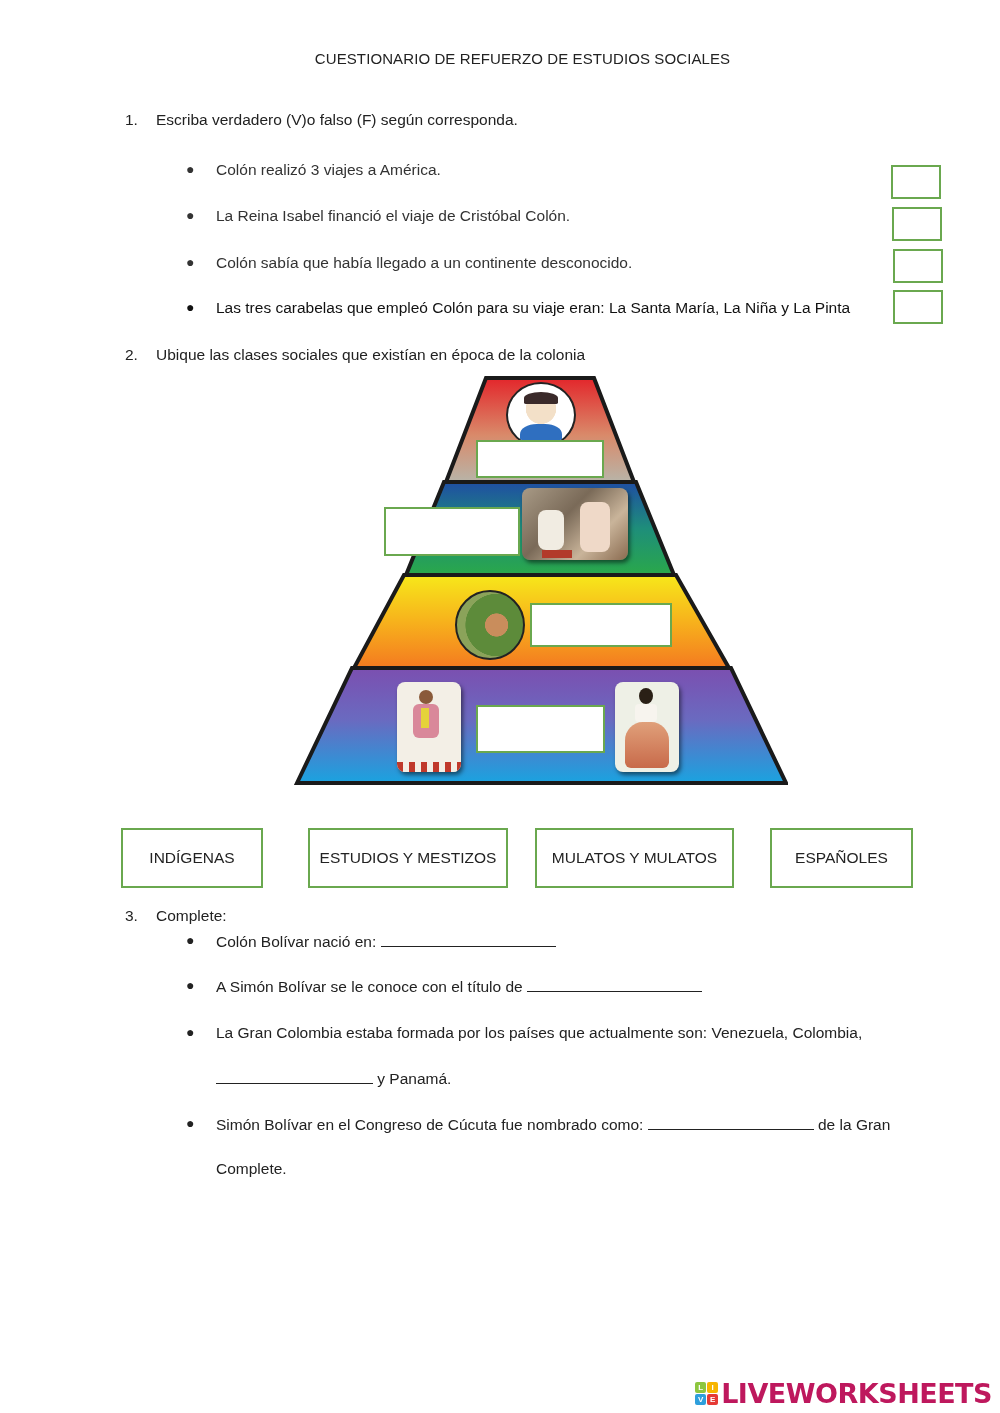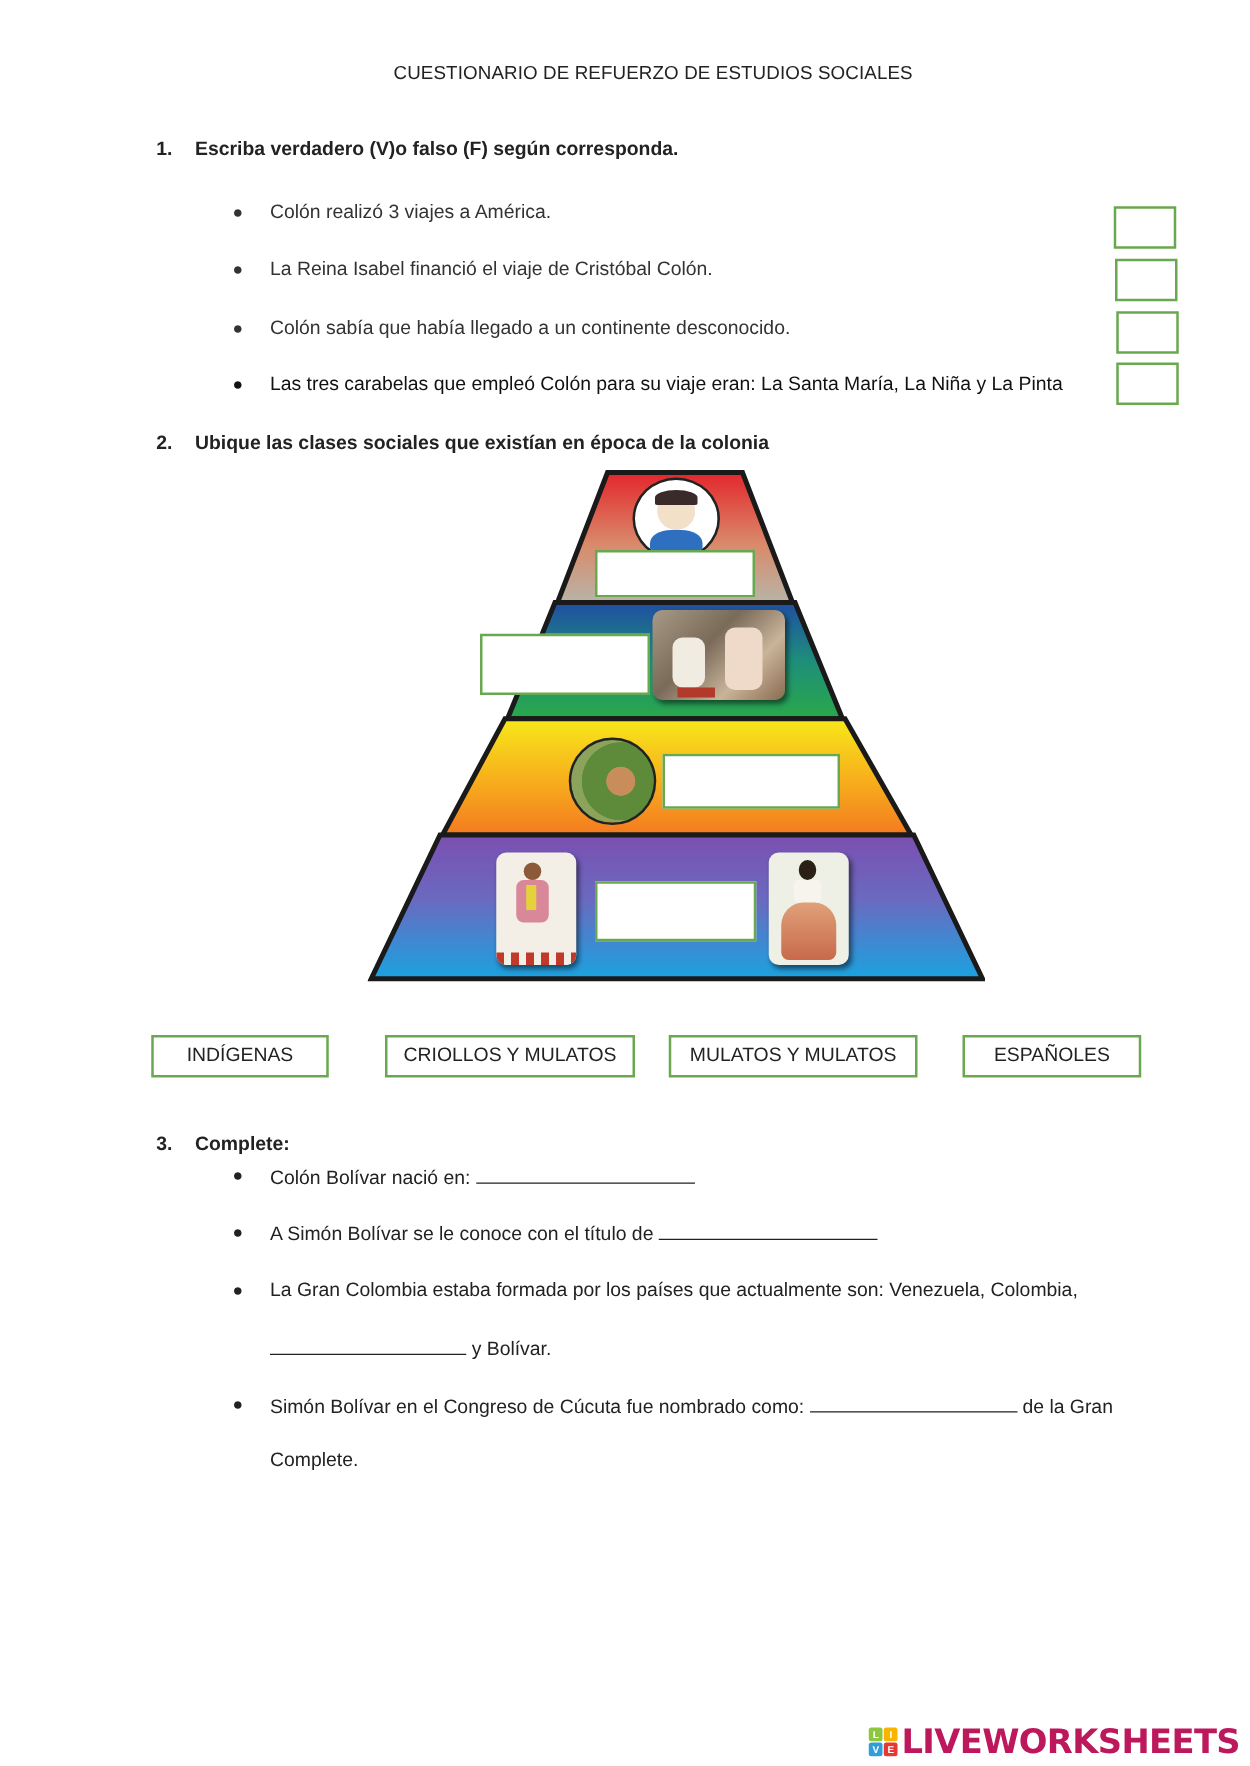--- a/index.html
+++ b/index.html
@@ -1,29 +1,29 @@
 <!DOCTYPE html>
 <html><head>
 <meta charset="utf-8">
 <style>
   html, body { margin:0; padding:0; background:#fff; }
   body { width:1000px; height:1413px; position:relative; overflow:hidden;
          font-family:"Liberation Sans", sans-serif; color:#222; }
   .abs { position:absolute; }
   .title { left:0; width:1045px; top:50px; text-align:center; font-size:15px; letter-spacing:0.1px; }
-  .q { font-size:15.5px;font-weight:bold; }
+  .q { font-size:15.5px; }
   .qnum { display:inline-block; width:31px; }
   .bullet { font-size:15.5px; color:#333; }
   .bullet .dot { position:absolute; left:-30px; top:0; font-size:14px; }
   .tfbox { border:2px solid #6aa84f; width:46px; height:30px; background:#fff; }
   .pyr { left:294px; top:376px; width:494px; height:410px; }
   .dropbox { background:#fff; border:2px solid #6aa84f; box-sizing:border-box; }
   .pic { border-radius:8px; box-shadow:2px 3px 4px rgba(0,0,0,.5); overflow:hidden; }
   .circ { border-radius:50%; border:2px solid #222; overflow:hidden; }
-  .chip { border:2px solid #6aa84f; box-sizing:border-box; height:34px; display:flex;
+  .chip { border:2px solid #6aa84f; box-sizing:border-box; height:60px; display:flex;
           align-items:center; justify-content:center; font-size:15.5px; background:#fff; cursor:pointer; }
   .line { display:inline-block; border-bottom:1px solid #222; height:14px; vertical-align:baseline; }
   .logo { right:8px; top:1378px; display:flex; align-items:center; }
   .logo-grid { display:grid; grid-template-columns:11px 11px; grid-gap:1px; margin-right:3px; }
   .logo-grid span { width:11px; height:11px; font-size:8px; font-weight:bold; color:#fff;
                     display:flex; align-items:center; justify-content:center; border-radius:2px; }
   .logo-text { font-family:"DejaVu Sans", sans-serif; font-weight:bold; font-size:27px; color:#be185d; letter-spacing:-0.5px; }
 </style>
 </head>
 <body>
@@ -100,21 +100,21 @@
   <div style="position:absolute; left:20px; top:22px; width:22px; height:18px; background:#f7f4ee; border-radius:4px;"></div>
   <div style="position:absolute; left:10px; top:40px; width:44px; height:46px; background:linear-gradient(180deg,#e0a07a,#c86a4a); border-radius:40% 40% 6px 6px;"></div>
 </div>
 
 <div class="abs dropbox" style="left:476px; top:440px; width:128px; height:38px;"></div>
 <div class="abs dropbox" style="left:384px; top:507px; width:136px; height:49px;"></div>
 <div class="abs dropbox" style="left:530px; top:603px; width:142px; height:44px;"></div>
 <div class="abs dropbox" style="left:476px; top:705px; width:129px; height:48px;"></div>
 
 <div class="abs chip" style="left:121px; top:828px; width:142px;">INDÍGENAS</div>
-<div class="abs chip" style="left:308px; top:828px; width:200px;">CRIOLLOS Y MULATOS</div>
+<div class="abs chip" style="left:308px; top:828px; width:200px;">ESTUDIOS Y MESTIZOS</div>
 <div class="abs chip" style="left:535px; top:828px; width:199px;">MULATOS Y MULATOS</div>
 <div class="abs chip" style="left:770px; top:828px; width:143px;text-align:right;">ESPAÑOLES</div>
 
 <div class="abs q" style="left:125px; top:907px;">
   <span class="qnum">3.</span><span>Complete:</span>
 </div>
 
 <div class="abs bullet" style="left:216px; top:932px; color:#222;">
   <span class="dot">●</span>
   <span>Colón Bolívar nació en: </span><span class="line" style="width:175px;"></span>
@@ -123,21 +123,21 @@
 <div class="abs bullet" style="left:216px; top:977px; color:#222;">
   <span class="dot">●</span>
   <span>A Simón Bolívar se le conoce con el título de </span><span class="line" style="width:175px;"></span>
 </div>
 
 <div class="abs bullet" style="left:216px; top:1024px; color:#222;">
   <span class="dot">●</span>
   <span>La Gran Colombia estaba formada por los países que actualmente son: Venezuela, Colombia,</span>
 </div>
 <div class="abs bullet" style="left:216px; top:1069px; color:#222;">
-  <span class="line" style="width:157px;"></span><span> y Bolívar.</span>
+  <span class="line" style="width:157px;"></span><span> y Panamá.</span>
 </div>
 
 <div class="abs bullet" style="left:216px; top:1115px; color:#222;">
   <span class="dot">●</span>
   <span>Simón Bolívar en el Congreso de Cúcuta fue nombrado como: </span><span class="line" style="width:166px;"></span><span> de la Gran</span>
 </div>
 <div class="abs bullet" style="left:216px; top:1160px; color:#222;">
   <span>Complete.</span>
 </div>
 

